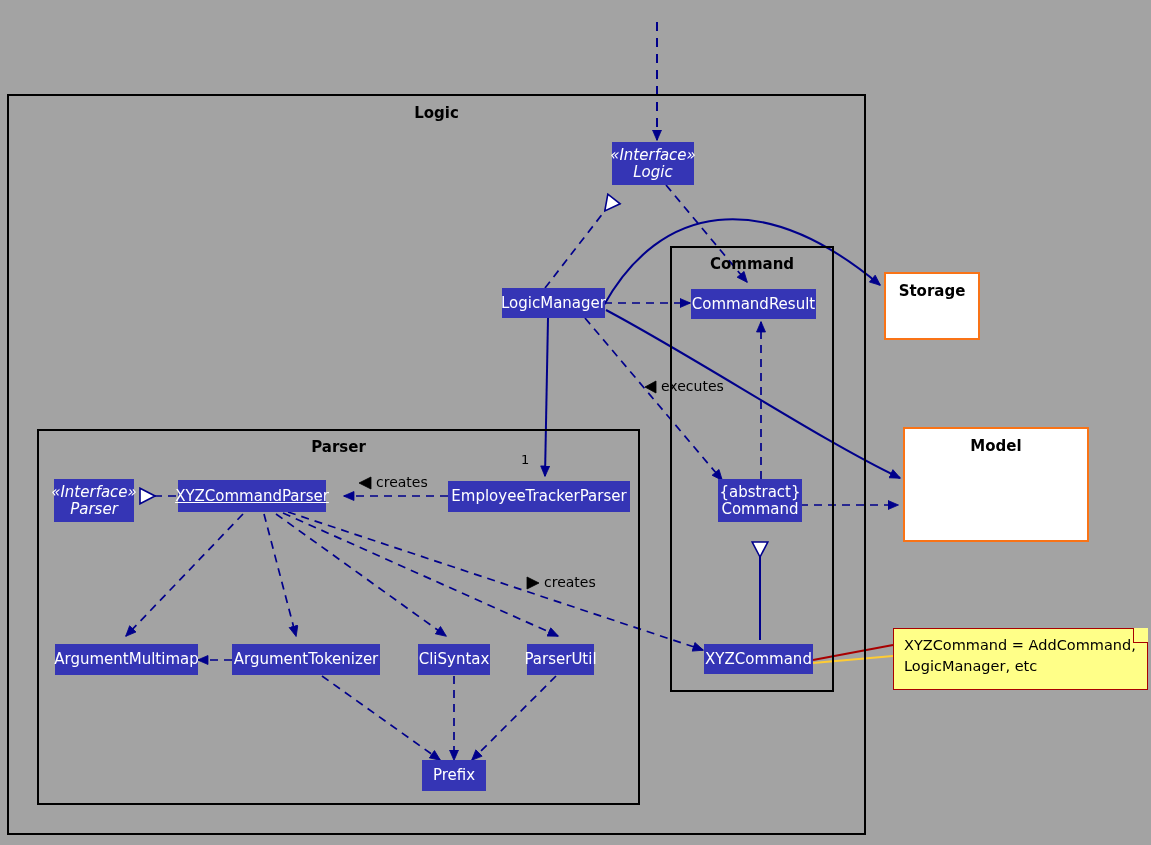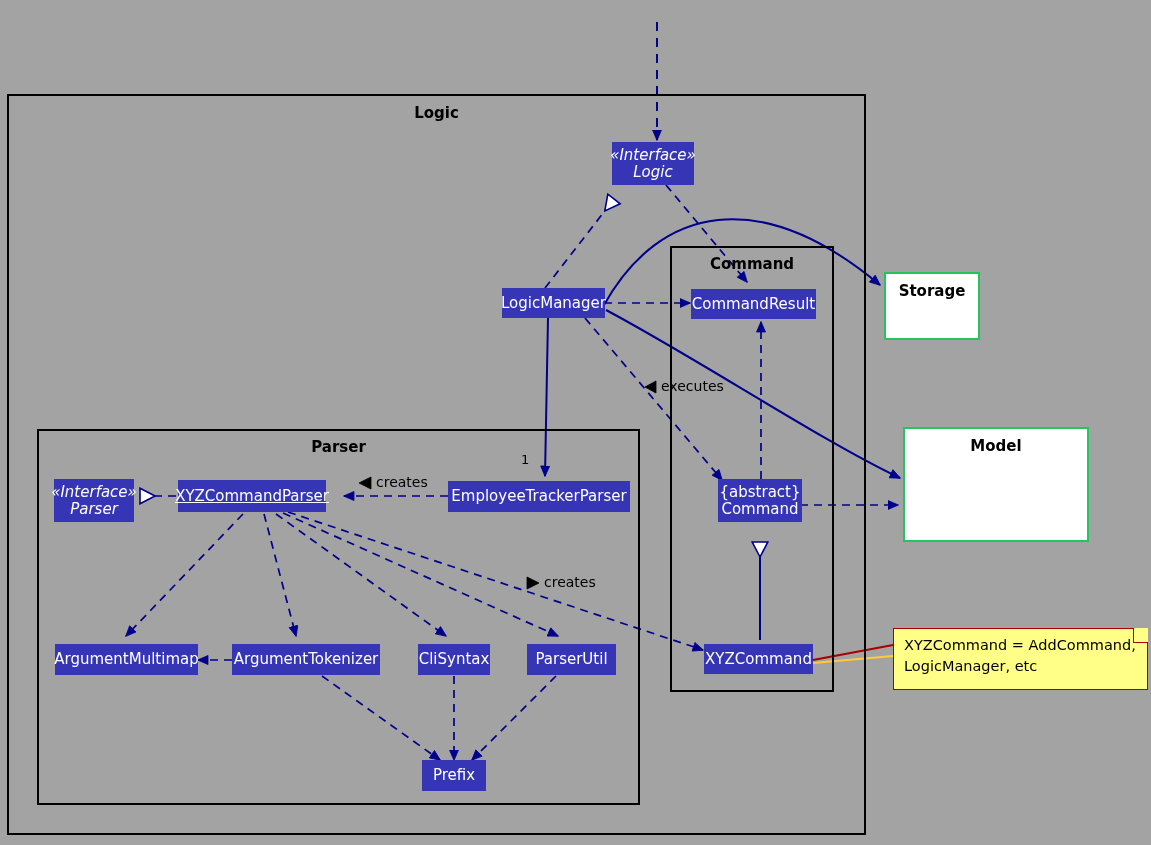--- a/index.html
+++ b/index.html
@@ -36,21 +36,21 @@
     right: 0;
     text-align: center;
     font-weight: bold;
     font-size: 15px;
     color: #000000;
     font-family: "DejaVu Sans", sans-serif;
   }
   
   .extbox {
     position: absolute;
-    border: 2px solid #22c55e;
+    border: 2px solid #f97316;
     background: #ffffff;
     box-sizing: border-box;
     padding-left: 36px;
   }
   .extbox-title {
     position: absolute;
     left: 0;
     right: 0;
     top: 8px;
     text-align: center;
@@ -250,21 +250,21 @@
   </div>
 
   <div class="cls" style="left:232px; top:644px; width:148px; height:31px;">
     <span class="l1">ArgumentTokenizer</span>
   </div>
 
   <div class="cls" style="left:418px; top:644px; width:72px; height:31px;">
     <span class="l1">CliSyntax</span>
   </div>
 
-  <div class="cls" style="left:527px; top:644px; width:89px; height:31px;">
+  <div class="cls" style="left:527px; top:644px; width:67px; height:31px;">
     <span class="l1">ParserUtil</span>
   </div>
 
   <div class="cls" style="left:422px; top:760px; width:64px; height:31px;">
     <span class="l1">Prefix</span>
   </div>
 
   <div class="edge-label" style="left:376px; top:474px;">creates</div>
 
   <div class="edge-label" style="left:544px; top:574px;">creates</div>

